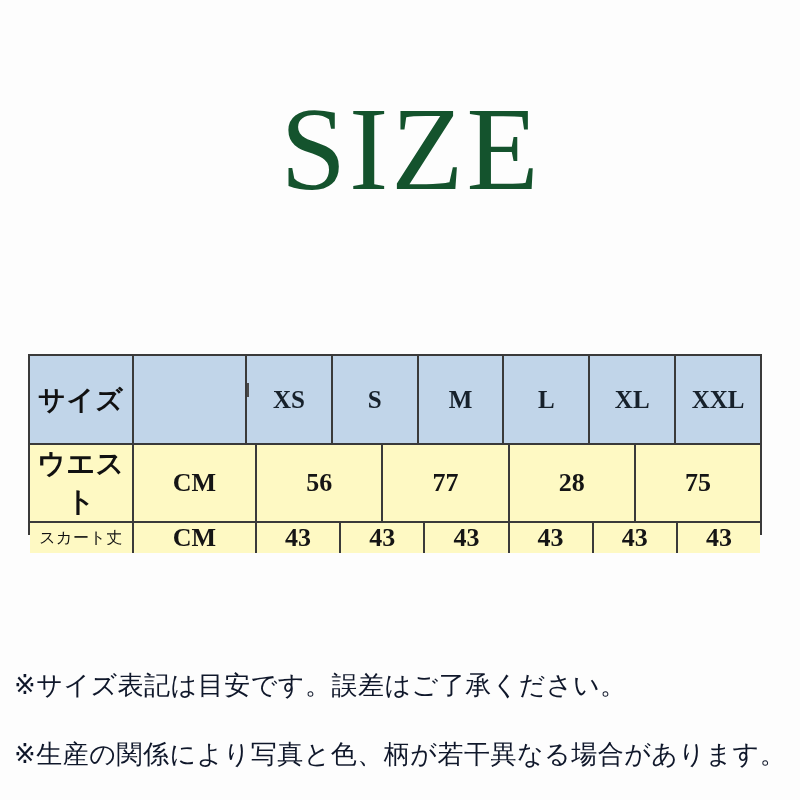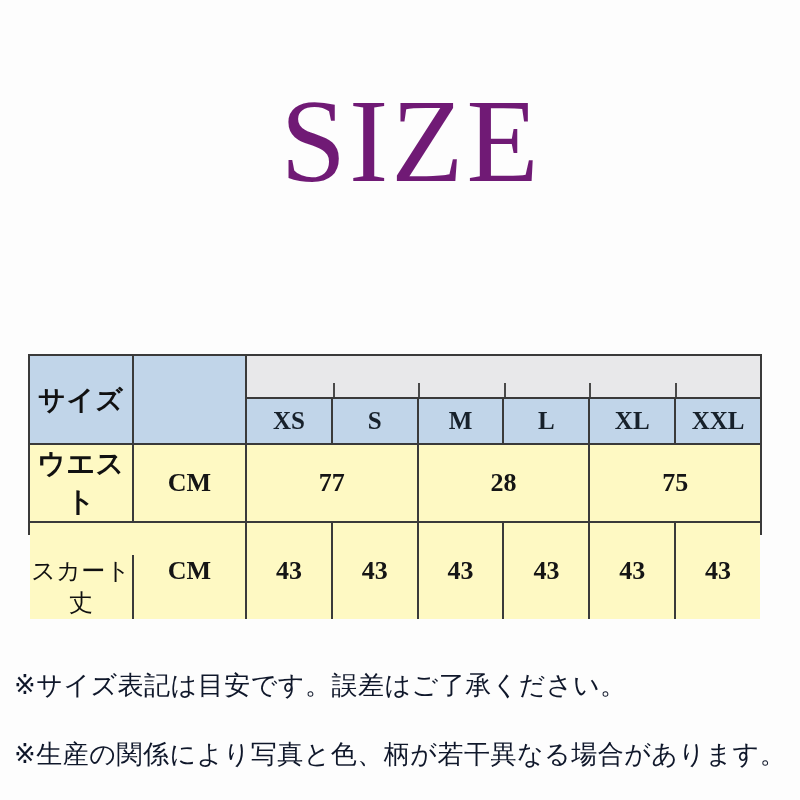--- a/index.html
+++ b/index.html
@@ -9,28 +9,28 @@
     width:800px; height:800px;
     background:#fdfdfd;
     overflow:hidden;
     font-family:"Liberation Sans","DejaVu Sans",sans-serif;
     color:#111;
   }
 
   
   .title {
     position:absolute;
-    top:80px; left:0; right:0;
+    top:88px; left:0; right:0;
     text-align:center;
     text-indent:22px;
     font-family:"Liberation Serif","DejaVu Serif",serif;
     font-weight:400;
     font-size:118px;
     letter-spacing:3px;
-    color:#701a75;
+    color:#14532d;
     line-height:1.05;
   }
 
   
   .size-table {
     position:absolute;
     left:28px; top:354px;
     width:734px; height:181px;
     border:2px solid #3a3a3a;
     background:#ffffff;
@@ -47,21 +47,21 @@
   .corner {
     width:104px; flex:none;
     border-right:2px solid #3a3a3a;
     font-size:27px; font-weight:bold;
     letter-spacing:1px;
   }
   .unitcol {
     width:113px; flex:none;
     border-right:2px solid #3a3a3a;
   }
-  .sizecols { flex:1; display:flex; flex-direction:column; }
+  .sizecols { flex:1; display:flex; flex-direction:row; }
   .grey-band {
     height:43px; flex:none;
     background:#e8e8ea;
     border-bottom:2px solid #3a3a3a;
     position:relative;
   }
   .tick {
     position:absolute;
     bottom:0;
     width:2px; height:14px;
@@ -82,23 +82,23 @@
   }
   .size-labels .cell + .cell { border-left:2px solid #3a3a3a; }
 
   .trow { display:flex; flex:1; border-top:2px solid #3a3a3a; background:#fef9c3; }
   .rowlabel {
     width:104px; flex:none;
     border-right:2px solid #3a3a3a;
     font-weight:bold;
   }
   .row-waist .rowlabel { font-size:28px; letter-spacing:0.5px; }
-  .row-skirt .rowlabel { font-size:24px; font-weight:normal; letter-spacing:0.5px;margin-top:32px; }
+  .row-skirt .rowlabel { font-size:16px; font-weight:normal; letter-spacing:0.5px; }
   .unit {
-    width:113px; flex:none;
+    width:123px; flex:none;
     border-right:2px solid #3a3a3a;
   }
   .serif {
     font-family:"Liberation Serif","DejaVu Serif",serif;
     font-weight:bold;
     font-size:26px;
     color:#151515;
   }
   .val { flex:1; }
   .val + .val { border-left:2px solid #3a3a3a; }
@@ -139,20 +139,21 @@
         <div class="cell blue">L</div>
         <div class="cell blue">XL</div>
         <div class="cell blue">XXL</div>
       </div>
     </div>
   </div>
 
   <div class="trow row-waist">
     <div class="cell rowlabel">ウエスト</div>
     <div class="cell unit serif">CM</div>
+    <div class="cell val serif">56</div>
     <div class="cell val serif">77</div>
     <div class="cell val serif">28</div>
     <div class="cell val serif">75</div>
   </div>
 
   <div class="trow row-skirt">
     <div class="cell rowlabel">スカート丈</div>
     <div class="cell unit serif">CM</div>
     <div class="cell val serif">43</div>
     <div class="cell val serif">43</div>

